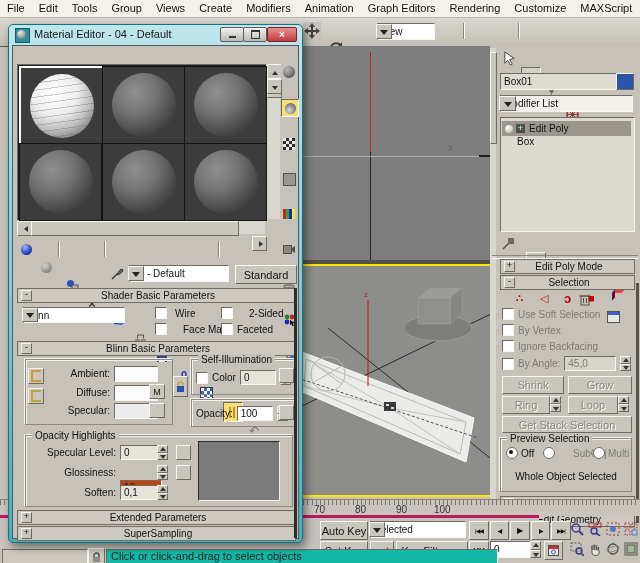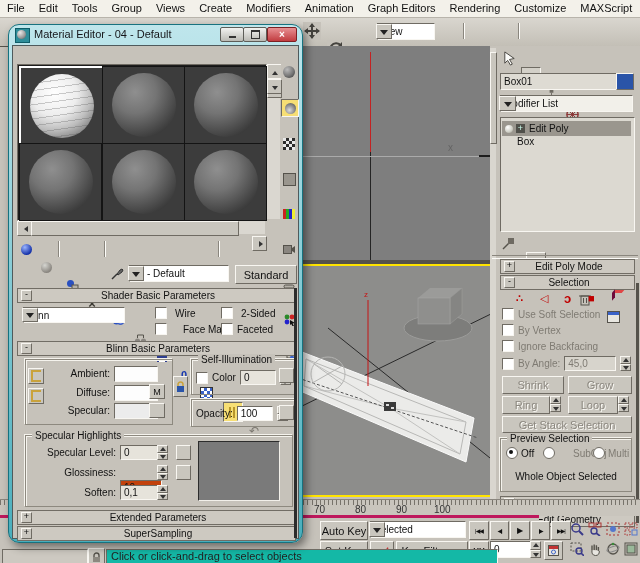--- a/index.html
+++ b/index.html
@@ -445,21 +445,21 @@
       <svg width="9" height="11" viewBox="0 0 9 11">
           <path d="M2 5V3.5a2.5 2.5 0 0 1 5 0V5" fill="none" stroke="#55524b" stroke-width="1.4"></path>
           <rect x="1" y="5" width="7" height="5" fill="#8c8880"></rect>
         </svg>
     </div>
     <div class="abs sunk" style="left:106px;top:31px;width:382px;height:14px;background:#14b8a6;display:flex;align-items:flex-start;padding:0 4px">
       <span style="font-size:11px;color:#222;white-space:nowrap">Click or click-and-drag to select objects</span>
     </div>
   </div>
 
-  <div class="abs" style="left:8px;top:24px;width:293px;height:517px;background:linear-gradient(#bfe6ec,#49aebc);border:1px solid #17727f;border-radius:11px;box-shadow:3px 4px 8px rgba(0,0,0,.45)">
+  <div class="abs" style="left:8px;top:24px;width:293px;height:517px;background:linear-gradient(#bfe6ec,#49aebc);border:1px solid #17727f;border-radius:5px;box-shadow:3px 4px 8px rgba(0,0,0,.45)">
 
     <div class="abs" style="left:0;top:0;width:100%;height:20px">
       <div class="abs" style="left:6px;top:3px;width:13px;height:13px;background:#2e8d99;border:1px solid #0f5d68">
         <div class="sph" style="width:9px;height:9px;margin:1px;background:radial-gradient(circle at 35% 30%,#e8e8e8,#9a9a9a 60%,#555)"></div>
       </div>
       <span class="abs" style="left:25px;top:3px;font-size:11px;color:#15161a">Material Editor - 04 - Default</span>
       <div class="abs ctr" style="right:58px;top:2px;width:22px;height:13px;background:linear-gradient(#f2f2f0,#babab4);border:1px solid #5d5d58;border-radius:2px">
         <div style="width:7px;height:2px;background:#333;margin-top:5px"></div>
       </div>
       <div class="abs ctr" style="right:35px;top:2px;width:22px;height:13px;background:linear-gradient(#f2f2f0,#babab4);border:1px solid #5d5d58;border-radius:2px">
@@ -624,21 +624,21 @@
       <div class="abs" style="left:10px;top:261px;width:102px;height:16px">
         <div class="fld abs" style="left:0;top:0;right:0;bottom:0">
             <span>Blinn</span>
           </div>
         <div class="dbtn abs" style="right:1px;top:1px;width:14px;height:12px"></div>
       </div>
       <div class="abs" style="left:142px;top:261px;display:flex;align-items:center;gap:8px">
         <span class="cb"></span>
           <span class="lab10">Wire</span>
       </div>
-      <div class="abs" style="left:208px;top:261px;display:flex;align-items:center;gap:8px">
+      <div class="abs" style="left:208px;top:261px;display:flex;align-items:center;gap:16px">
         <span class="cb"></span>
           <span class="lab10">2-Sided</span>
       </div>
       <div class="abs" style="left:142px;top:277px;display:flex;align-items:center;gap:16px">
         <span class="cb"></span>
           <span class="lab10">Face Map</span>
       </div>
       <div class="abs" style="left:208px;top:277px;display:flex;align-items:center;gap:4px">
         <span class="cb"></span>
           <span class="lab10">Faceted</span>
@@ -696,21 +696,21 @@
             </span>
           <span class="spin" style="height:15px">
               <div class="up"></div>
               <div class="dn"></div>
             </span>
         </div>
       </div>
       <div class="abs b3" style="left:266px;top:359px;width:13px;height:13px"></div>
 
       <div class="abs grp" style="left:12px;top:389px;width:266px;height:70px">
-        <span class="leg">Specular Highlights</span>
+        <span class="leg">Opacity Highlights</span>
         <span class="abs lab10" style="left:8px;top:11px;width:82px;text-align:right">Specular Level:</span>
         <span class="abs fld" style="left:94px;top:9px;width:34px;height:13px;background:#e6e3db">
             <span>0</span>
           </span>
         <span class="abs spin" style="left:131px;top:9px;height:15px">
             <div class="up"></div>
             <div class="dn"></div>
           </span>
         <div class="abs b3" style="left:150px;top:9px;width:13px;height:13px"></div>
         <span class="abs lab10" style="left:8px;top:31px;width:82px;text-align:right">Glossiness:</span>

